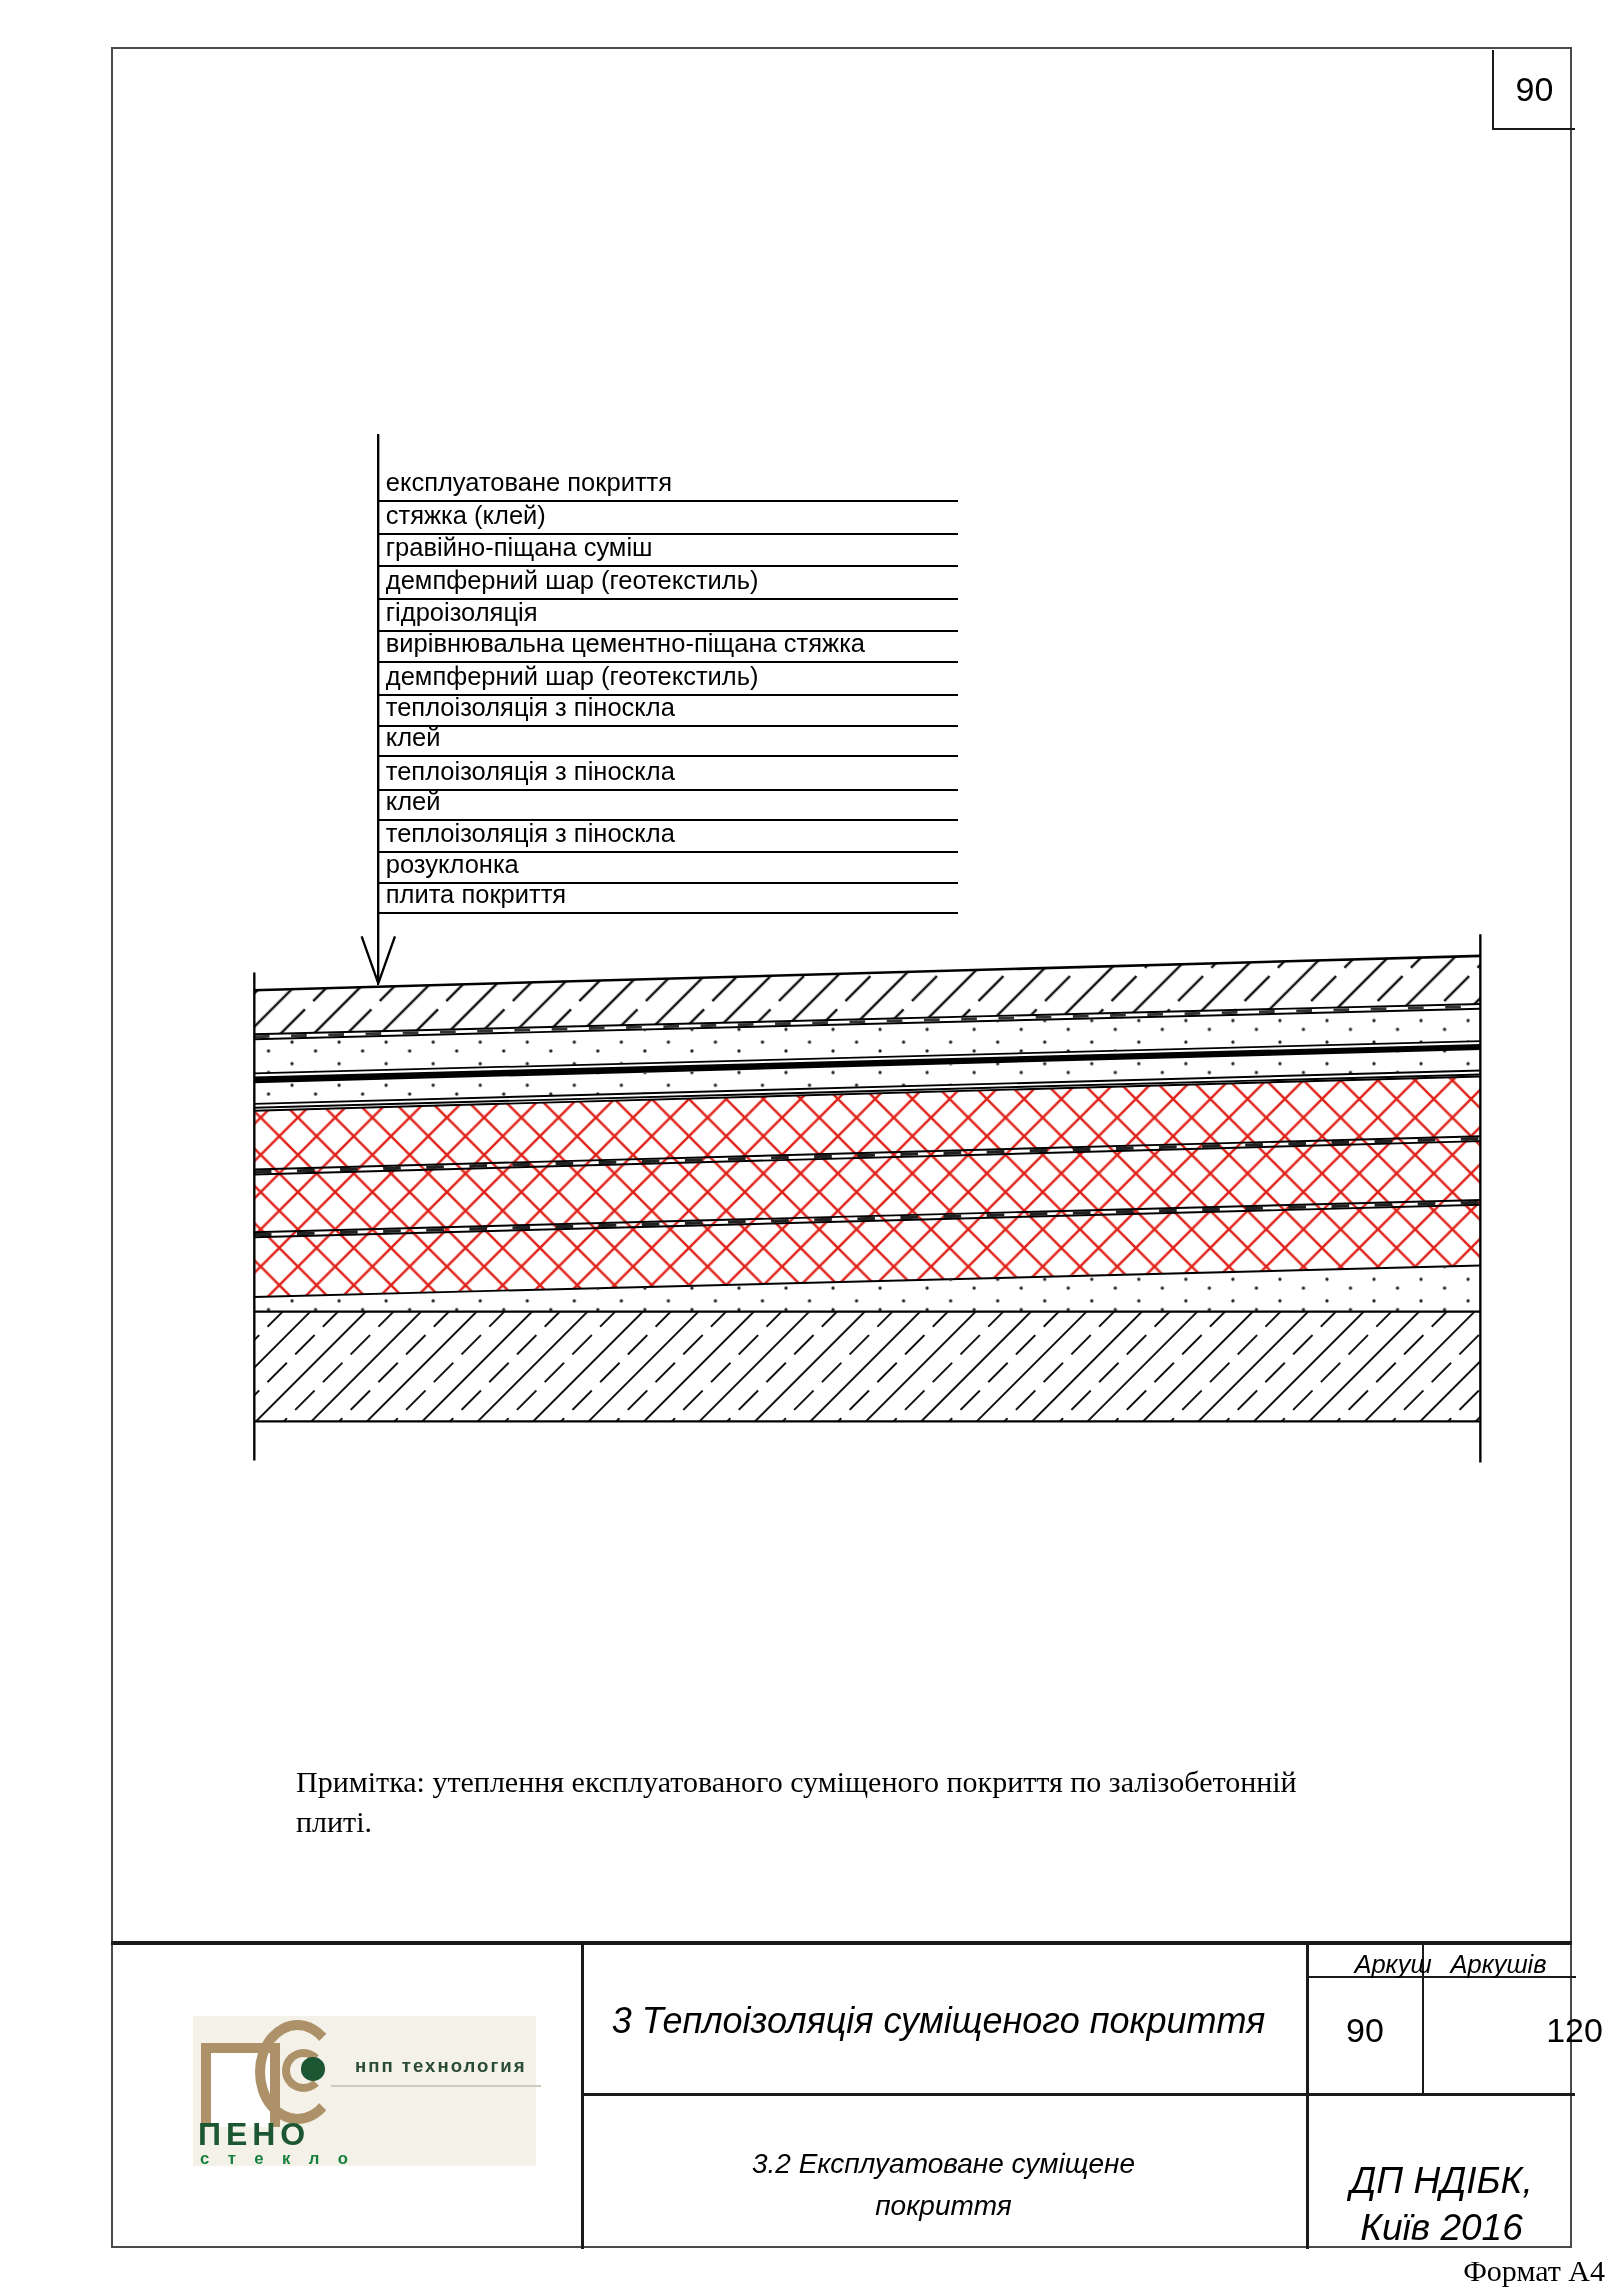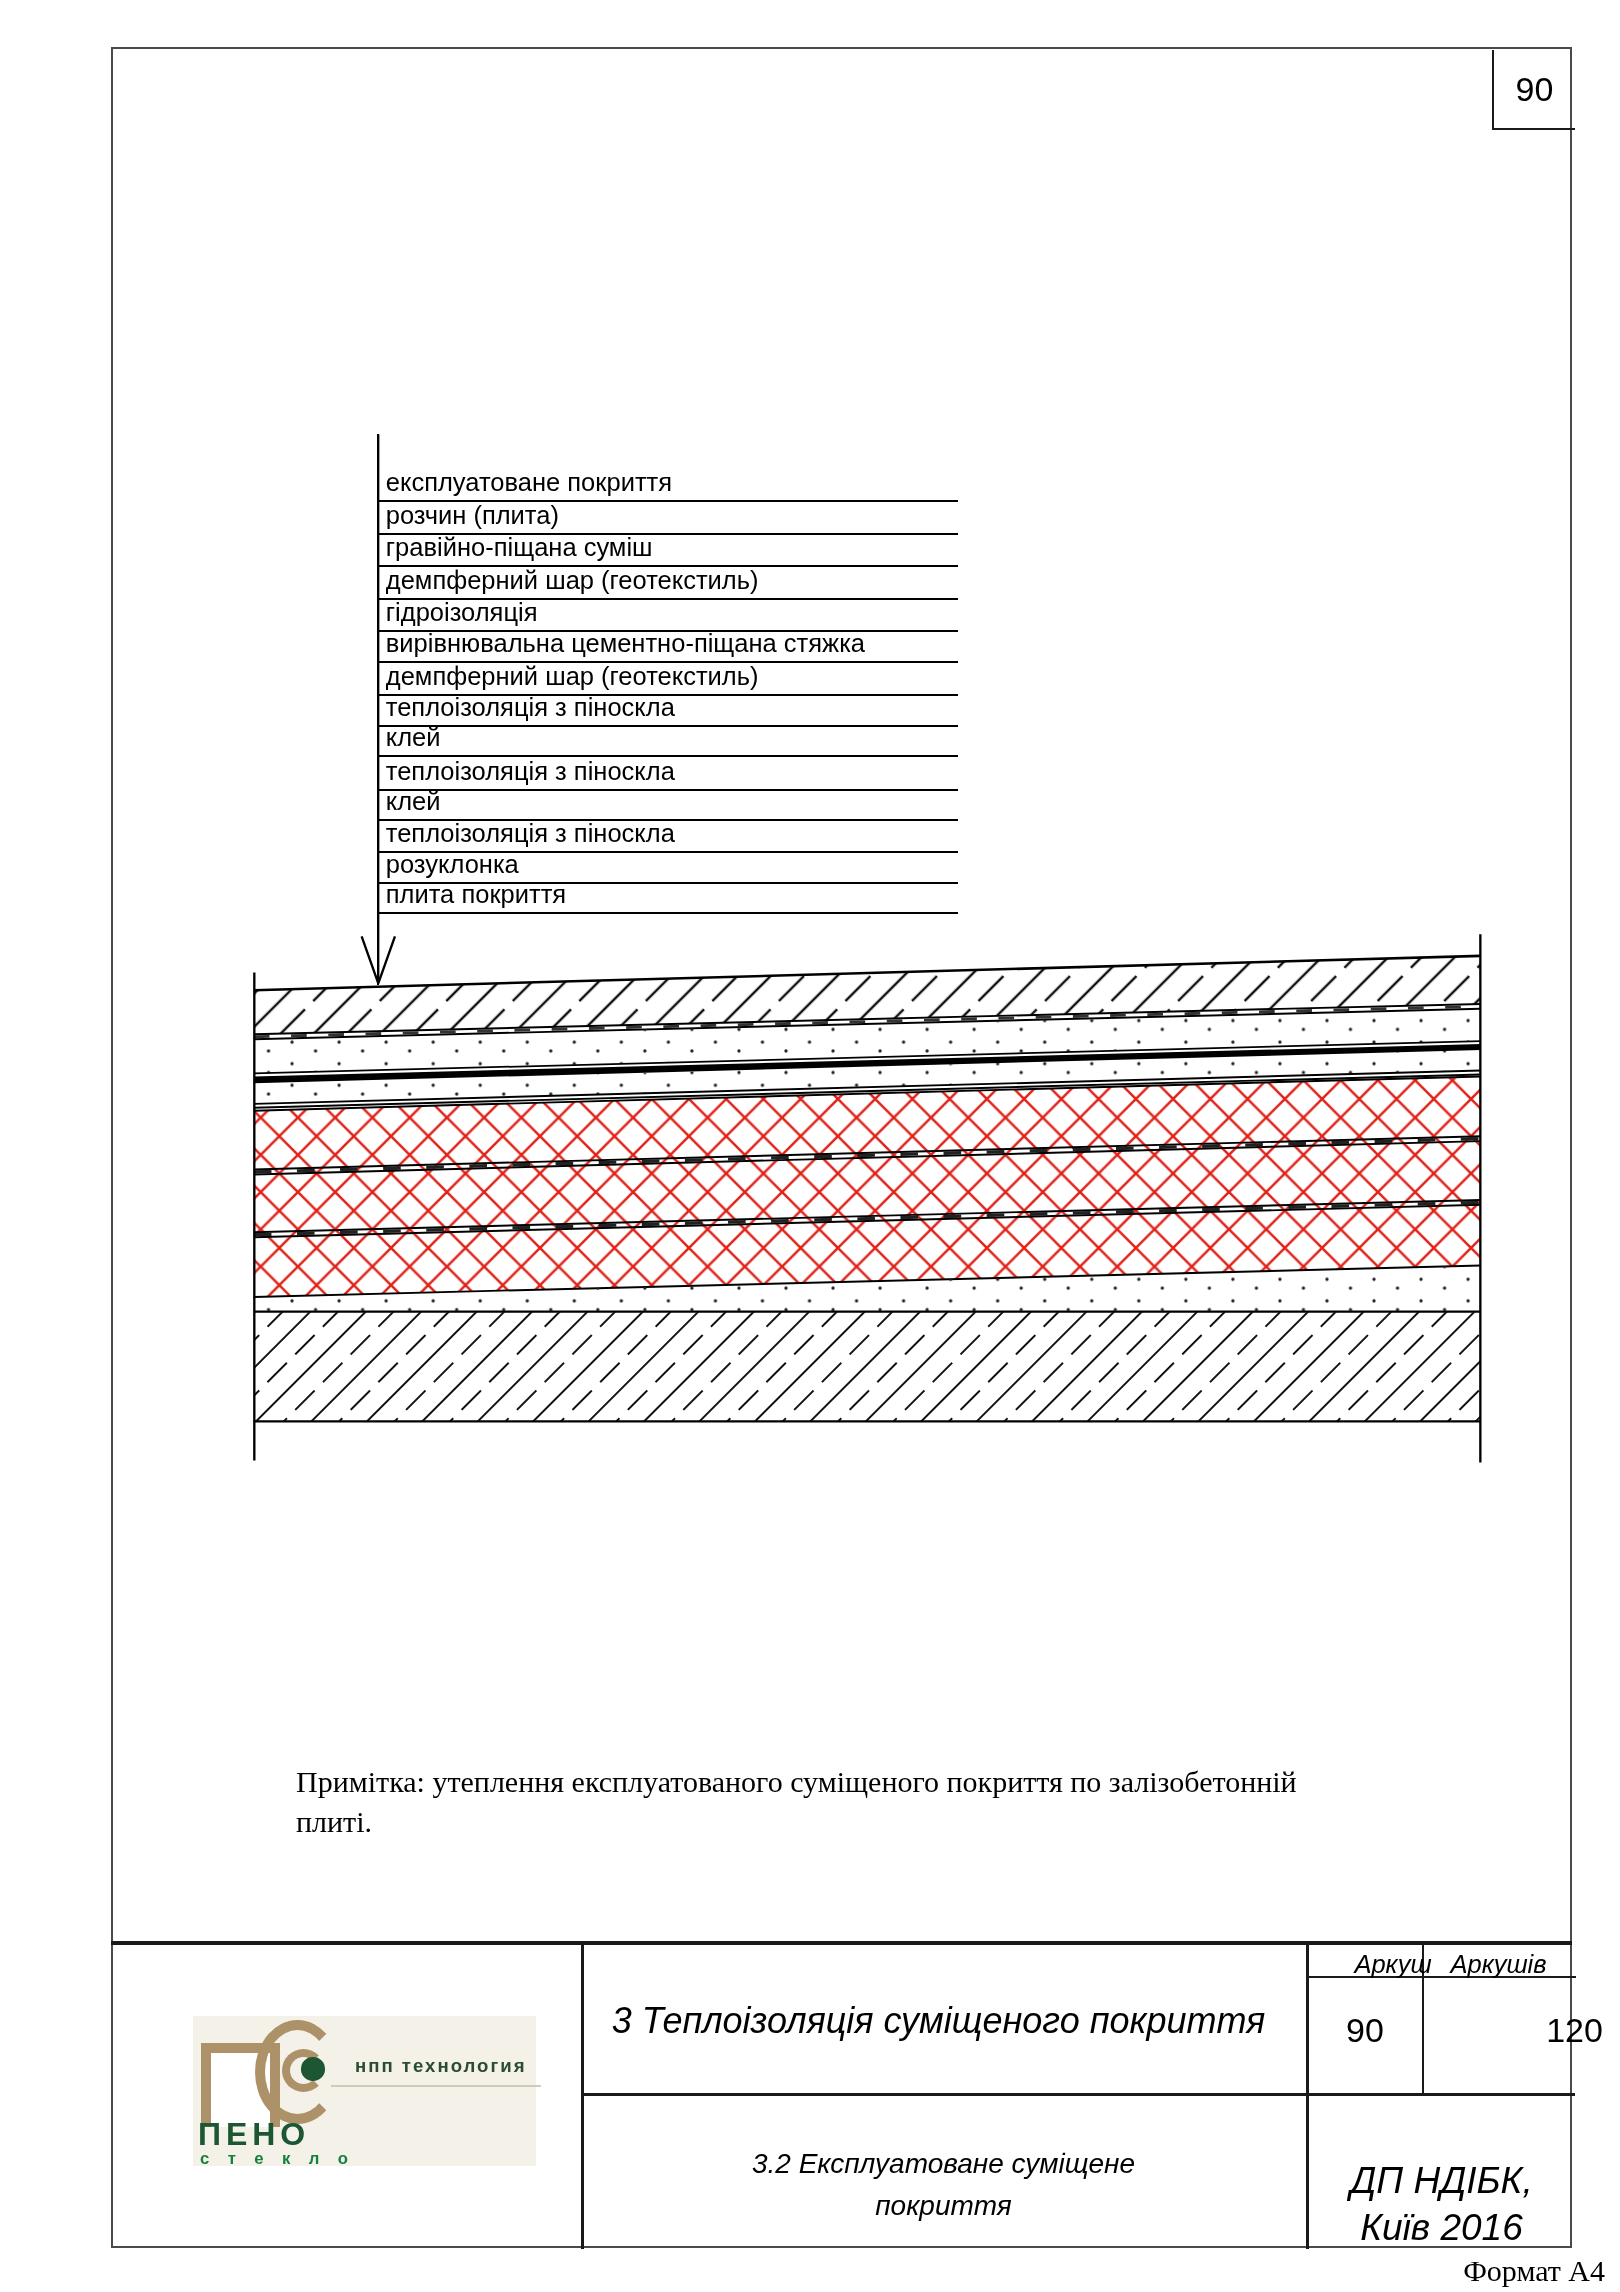--- a/index.html
+++ b/index.html
@@ -175,21 +175,21 @@
       <line x1="259.5" y1="992" x2="259.5" y2="1490" stroke="#000" stroke-width="2.4"></line>
       <line x1="1510.5" y1="953" x2="1510.5" y2="1492" stroke="#000" stroke-width="2.4"></line>
     </g>
   </svg>
 
   <div class="lbl-vline"></div>
   <div class="lbl-row" style="top:463px;">
       <span>експлуатоване покриття</span>
     </div>
   <div class="lbl-row" style="top:496px;">
-      <span>розчин (плита)</span>
+      <span>стяжка (клей)</span>
     </div>
   <div class="lbl-row" style="top:528px;">
       <span>гравійно-піщана суміш</span>
     </div>
   <div class="lbl-row" style="top:561px;">
       <span>демпферний шар (геотекстиль)</span>
     </div>
   <div class="lbl-row" style="top:593px;">
       <span>гідроізоляція</span>
     </div>

